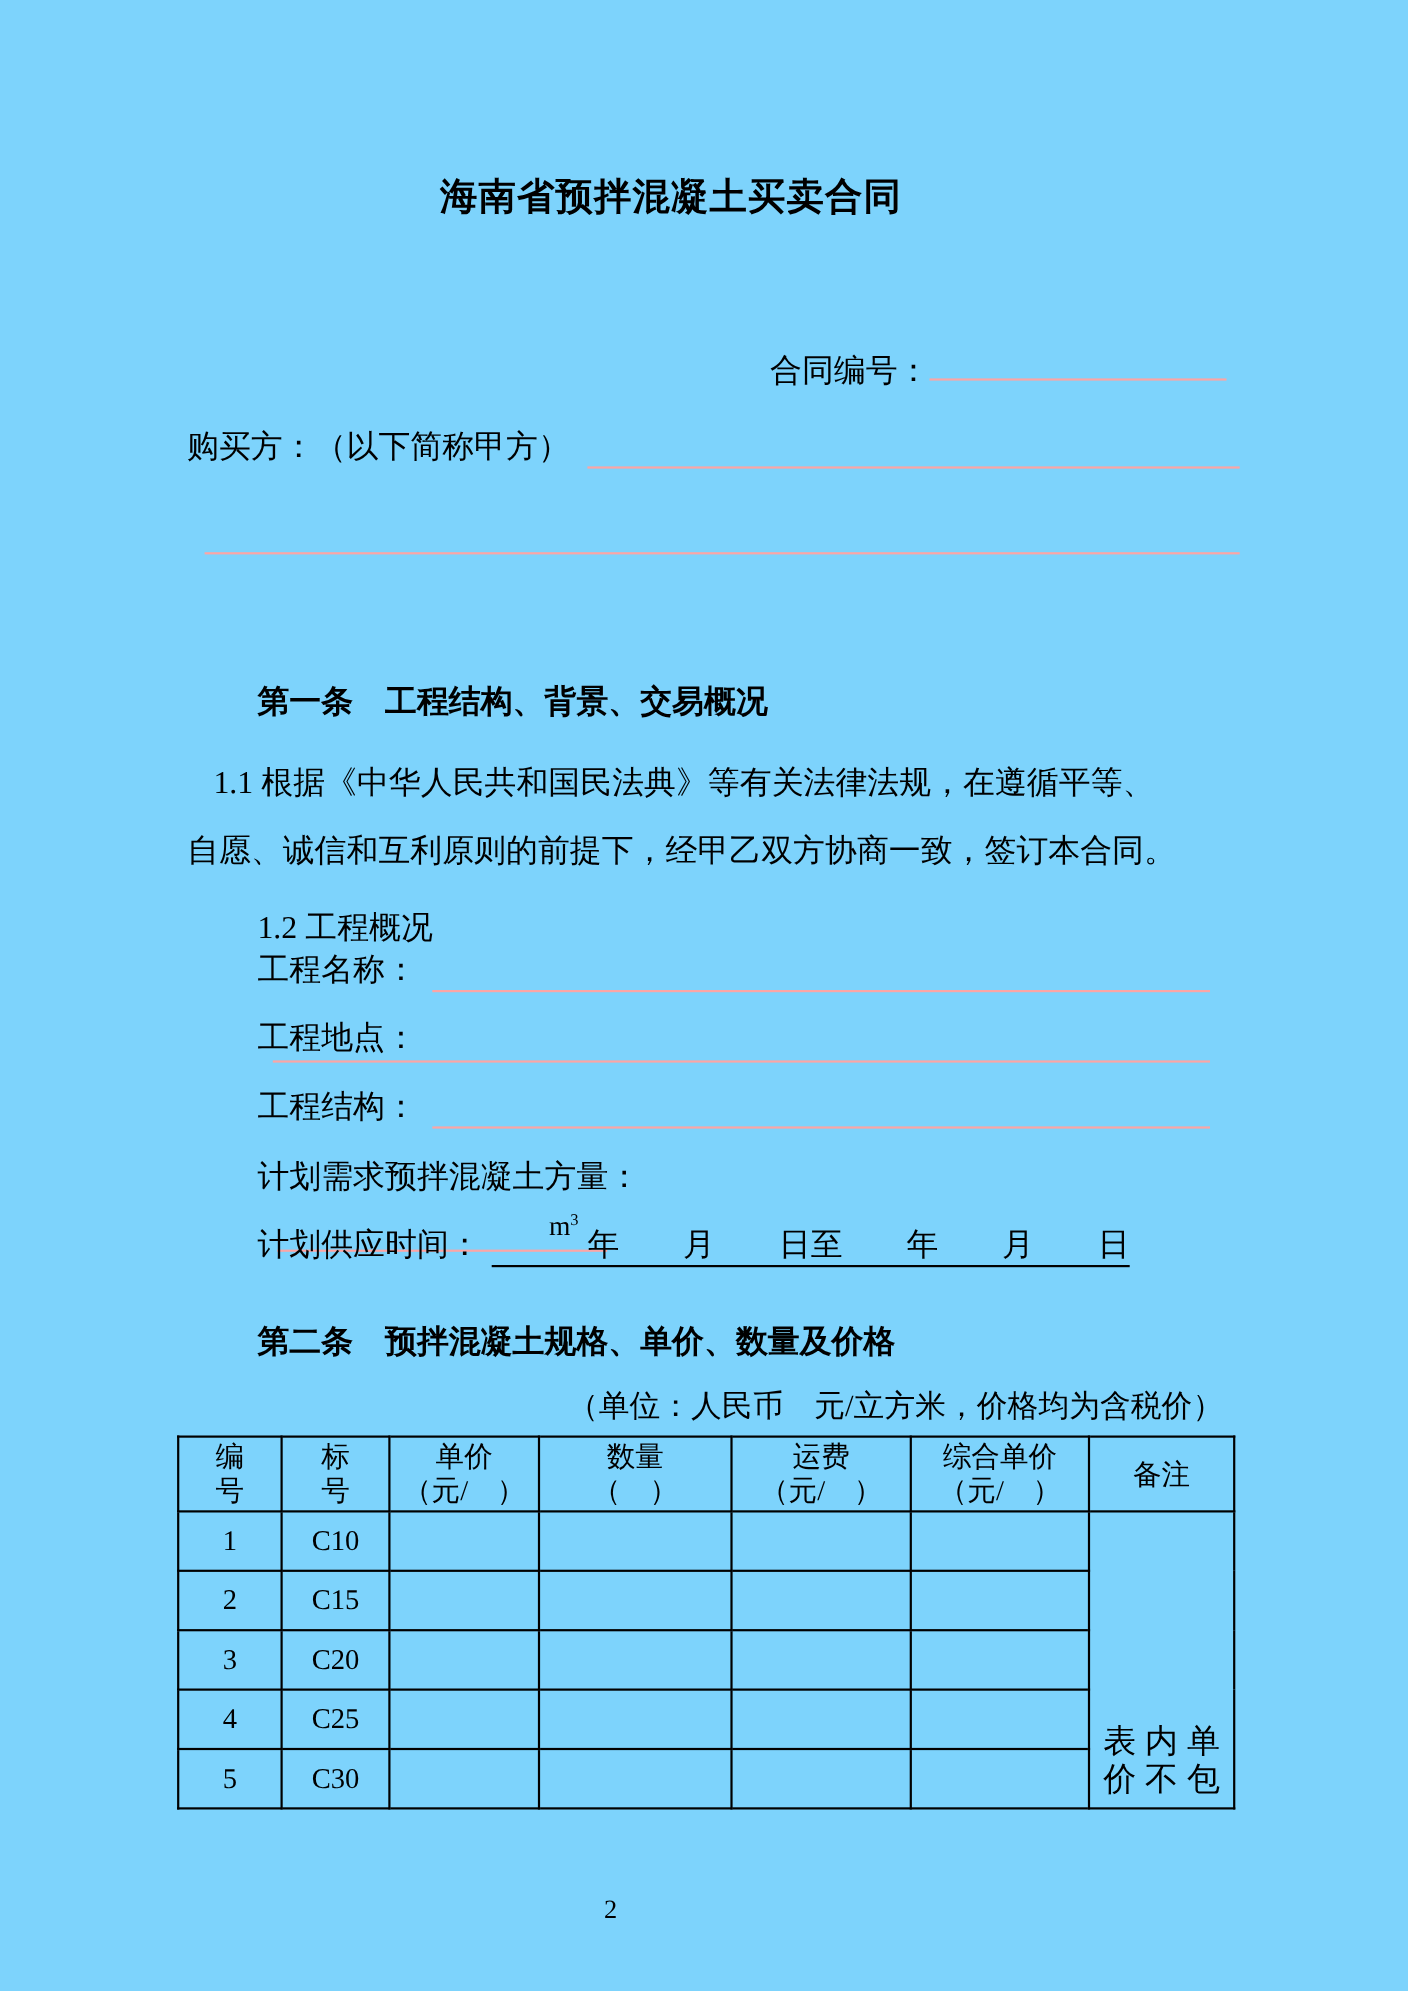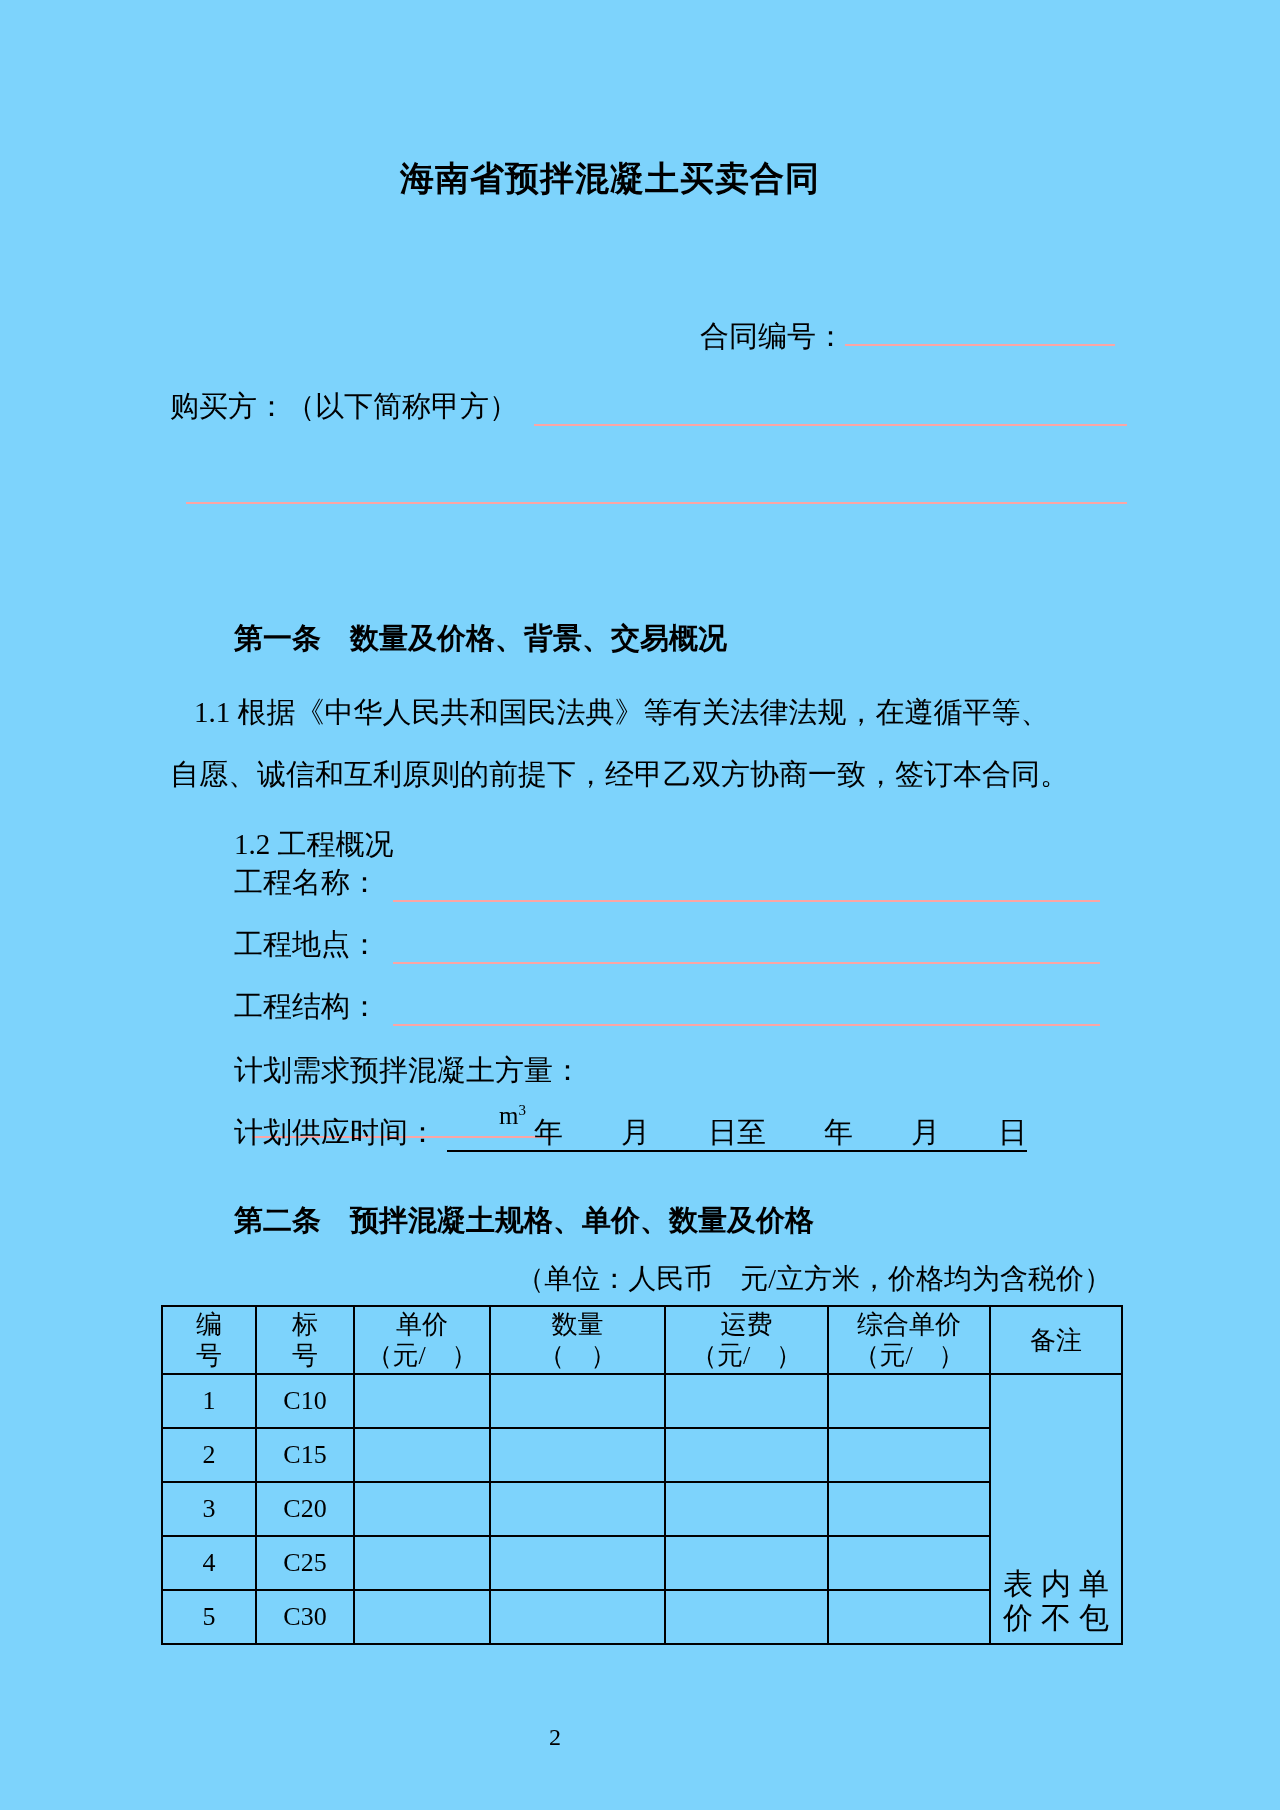--- a/index.html
+++ b/index.html
@@ -54,33 +54,33 @@
   </div>
 
   <div class="line" style="left:700px; top:306px;">
     <span class="lbl">合同编号：</span><span class="blank" style="width:270px; height:38px;"></span>
   </div>
 
   <div class="line flexline" style="left:170px; right:153px; top:464px;">
     <span class="blank fill" style="margin-left:16px;"></span>
   </div>
 
-  <div class="line bold" style="left:234px; top:618px;">第一条　数量及价格、背景、交易概况</div>
+  <div class="line bold" style="left:234px; top:618px;">第一条　工程结构、背景、交易概况</div>
 
   <div class="line" style="left:170px; top:692px;margin-left:24px;">1.1 根据《中华人民共和国民法典》等有关法律法规，在遵循平等、</div>
   <div class="line" style="left:170px; top:754px;">自愿、诚信和互利原则的前提下，经甲乙双方协商一致，签订本合同。</div>
 
   <div class="line" style="left:234px; top:824px;">1.2 工程概况</div>
 
   <div class="line flexline" style="left:234px; width:866px; top:862px;">
     <span class="lbl">工程名称：</span>
     <span class="blank fill" style="margin-left:14px;"></span>
   </div>
 
-  <div class="line flexline" style="left:234px; width:866px; top:924px;">
+  <div class="line flexline" style="left:234px; width:866px; top:924px;flex-direction:column;">
     <span class="lbl">工程地点：</span>
     <span class="blank fill" style="margin-left:14px;"></span>
   </div>
 
   <div class="line flexline" style="left:234px; width:866px; top:986px;">
     <span class="lbl">工程结构：</span>
     <span class="blank fill" style="margin-left:14px;"></span>
   </div>
 
   <div class="line flexline" style="left:234px; top:1050px; width:680px;flex-direction:column;">

